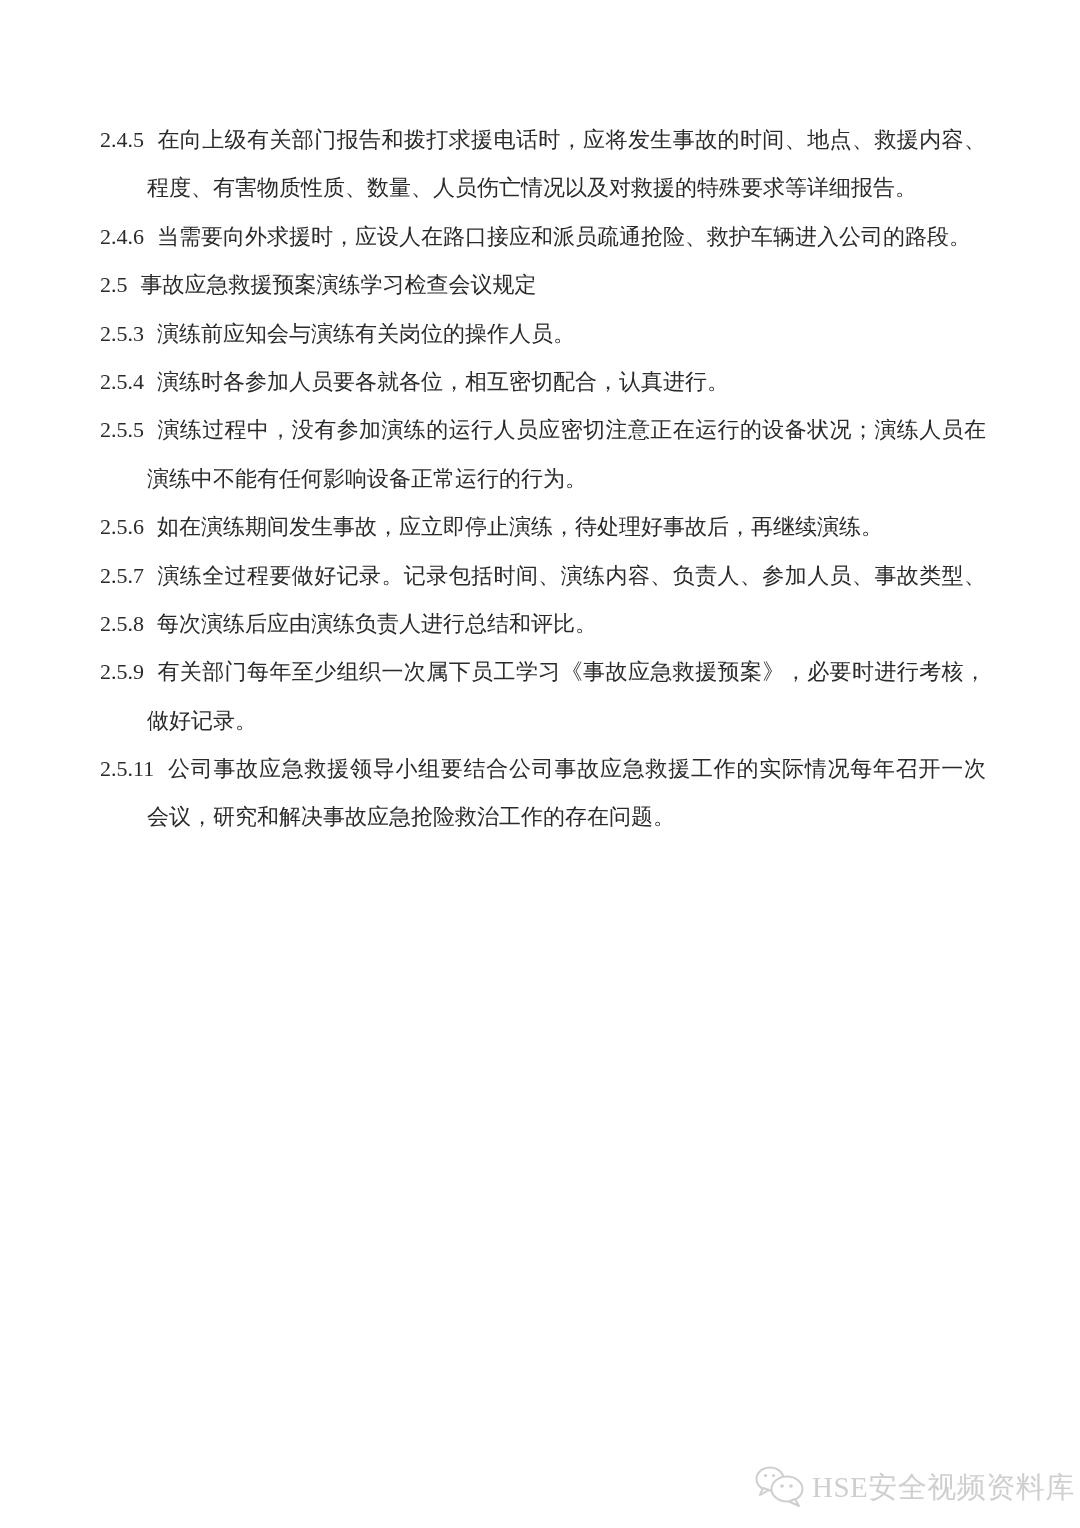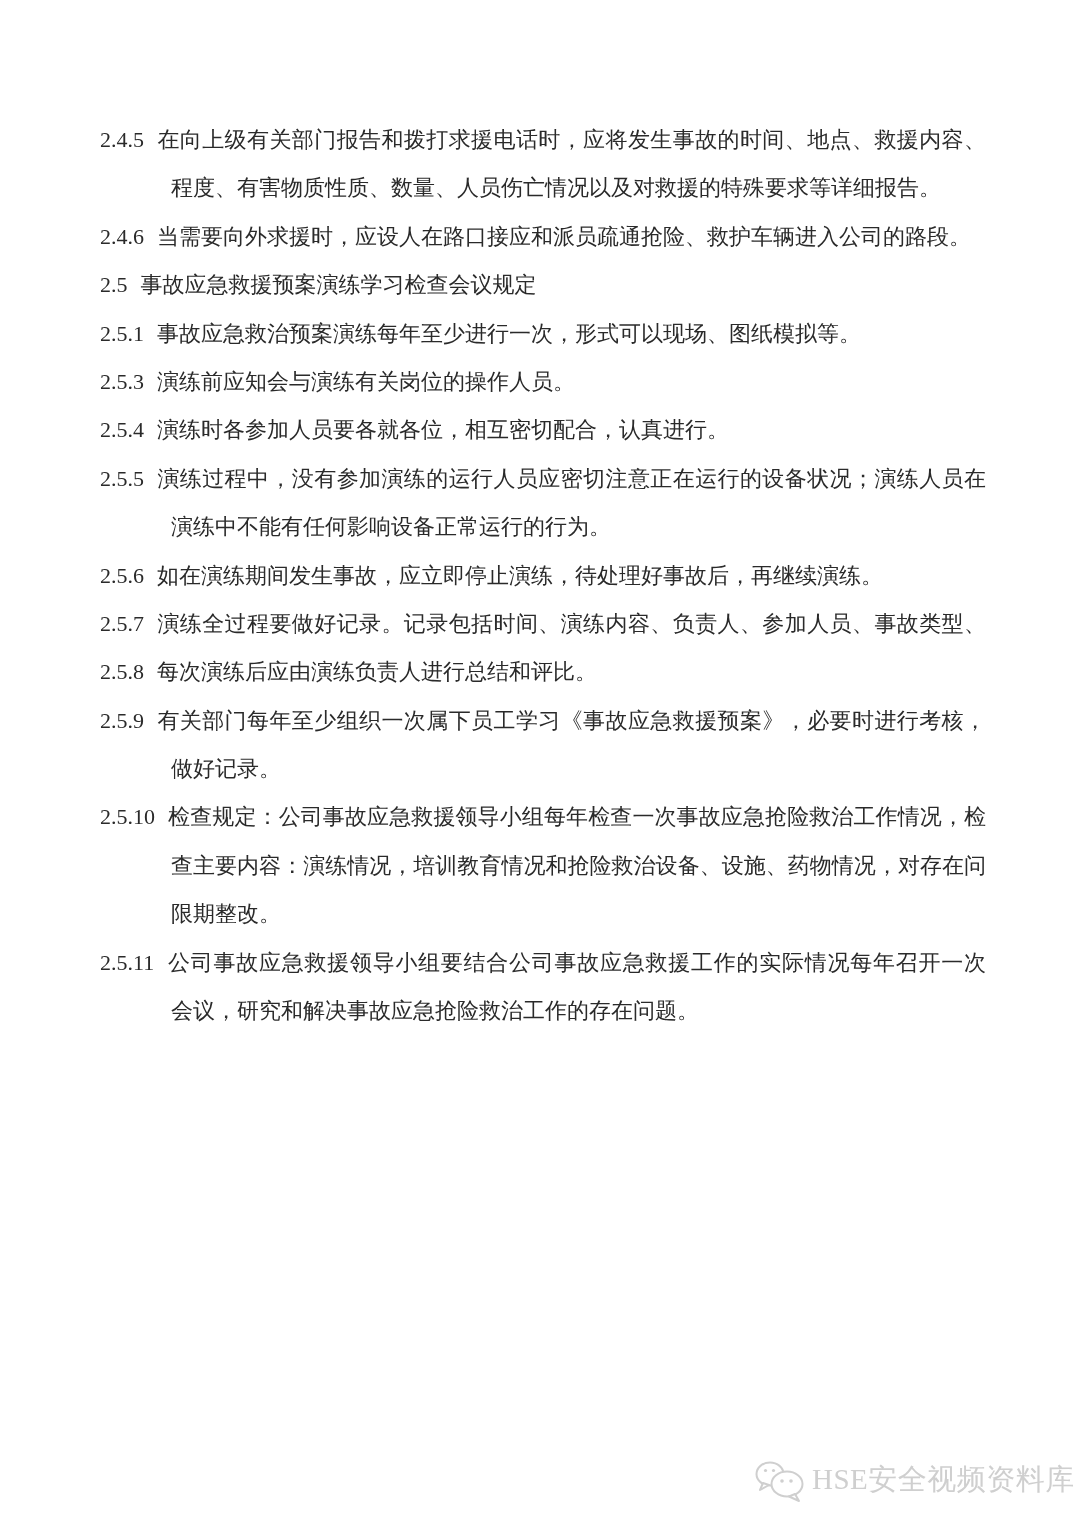--- a/index.html
+++ b/index.html
@@ -31,29 +31,29 @@
     height: 48.4px;
     white-space: nowrap;
   }
   
   .line.full {
     white-space: normal;
     text-align: justify;
     text-align-last: justify;
     overflow: hidden;
   }
-  .line.cont { margin-left: 71px; }
+  .line.cont { margin-left: 47px; }
   .num { margin-right: 13px; }
   .watermark {
     position: absolute;
     left: 755px;
     top: 1452px;
     height: 56px;
     display: flex;
-    align-items: center;
+    align-items: flex-end;
     gap: 5px;
     color: #cfcfcf;
   }
   .watermark .wm-text {
     font-size: 29px;
     letter-spacing: 0.5px;
     text-shadow: 1px 1px 0 #ffffff;
     font-family: "Liberation Serif", "DejaVu Serif", serif;
     white-space: nowrap;
   }
@@ -69,23 +69,20 @@
         <div class="line first full"><span class="num">2.4.5</span><span class="txt">在向上级有关部门报告和拨打求援电话时，应将发生事故的时间、地点、救援内容、</span></div>
         <div class="line cont">程度、有害物质性质、数量、人员伤亡情况以及对救援的特殊要求等详细报告。</div>
       </div>
       <div class="para">
         <div class="line first"><span class="num">2.4.6</span><span class="txt">当需要向外求援时，应设人在路口接应和派员疏通抢险、救护车辆进入公司的路段。</span></div>
       </div>
       <div class="para">
         <div class="line first"><span class="num">2.5</span><span class="txt">事故应急救援预案演练学习检查会议规定</span></div>
       </div>
       <div class="para">
-        <div class="line first"><span class="num">2.5.1</span><span class="txt">事故应急救治预案演练每年至少进行一次，形式可以现场、图纸模拟等。</span></div>
-      </div>
-      <div class="para">
         <div class="line first"><span class="num">2.5.3</span><span class="txt">演练前应知会与演练有关岗位的操作人员。</span></div>
       </div>
       <div class="para">
         <div class="line first"><span class="num">2.5.4</span><span class="txt">演练时各参加人员要各就各位，相互密切配合，认真进行。</span></div>
       </div>
       <div class="para">
         <div class="line first full"><span class="num">2.5.5</span><span class="txt">演练过程中，没有参加演练的运行人员应密切注意正在运行的设备状况；演练人员在</span></div>
         <div class="line cont">演练中不能有任何影响设备正常运行的行为。</div>
       </div>
       <div class="para">
@@ -93,25 +90,20 @@
       </div>
       <div class="para">
         <div class="line first full"><span class="num">2.5.7</span><span class="txt">演练全过程要做好记录。记录包括时间、演练内容、负责人、参加人员、事故类型、</span></div>
       </div>
       <div class="para">
         <div class="line first"><span class="num">2.5.8</span><span class="txt">每次演练后应由演练负责人进行总结和评比。</span></div>
       </div>
       <div class="para">
         <div class="line first full"><span class="num">2.5.9</span><span class="txt">有关部门每年至少组织一次属下员工学习《事故应急救援预案》，必要时进行考核，并</span></div>
         <div class="line cont">做好记录。</div>
-      </div>
-      <div class="para">
-        <div class="line first full"><span class="num">2.5.10</span><span class="txt">检查规定：公司事故应急救援领导小组每年检查一次事故应急抢险救治工作情况，检</span></div>
-        <div class="line cont full">查主要内容：演练情况，培训教育情况和抢险救治设备、设施、药物情况，对存在问题</div>
-        <div class="line cont">限期整改。</div>
       </div>
       <div class="para">
         <div class="line first full"><span class="num">2.5.11</span><span class="txt">公司事故应急救援领导小组要结合公司事故应急救援工作的实际情况每年召开一次</span></div>
         <div class="line cont">会议，研究和解决事故应急抢险救治工作的存在问题。</div>
       </div>
     </div>
 
   <div class="watermark">
     <span>
       <svg width="52" height="46" viewBox="0 0 52 46" fill="none" xmlns="http://www.w3.org/2000/svg">

